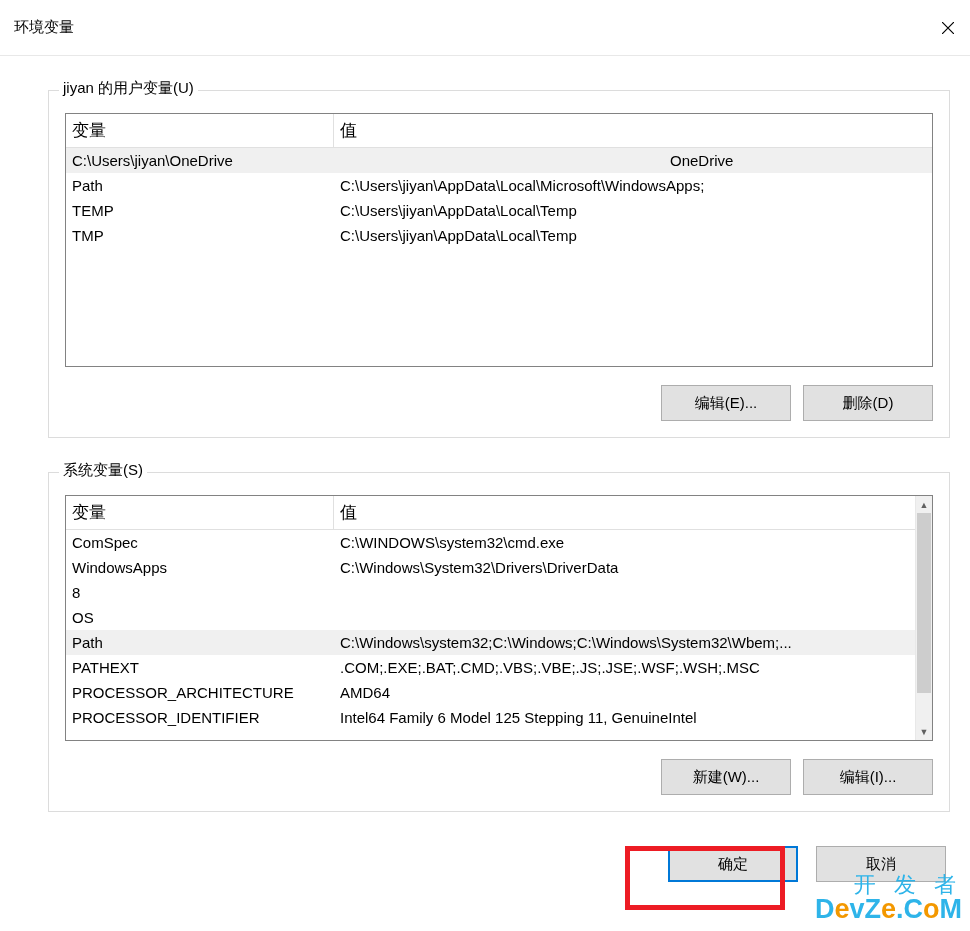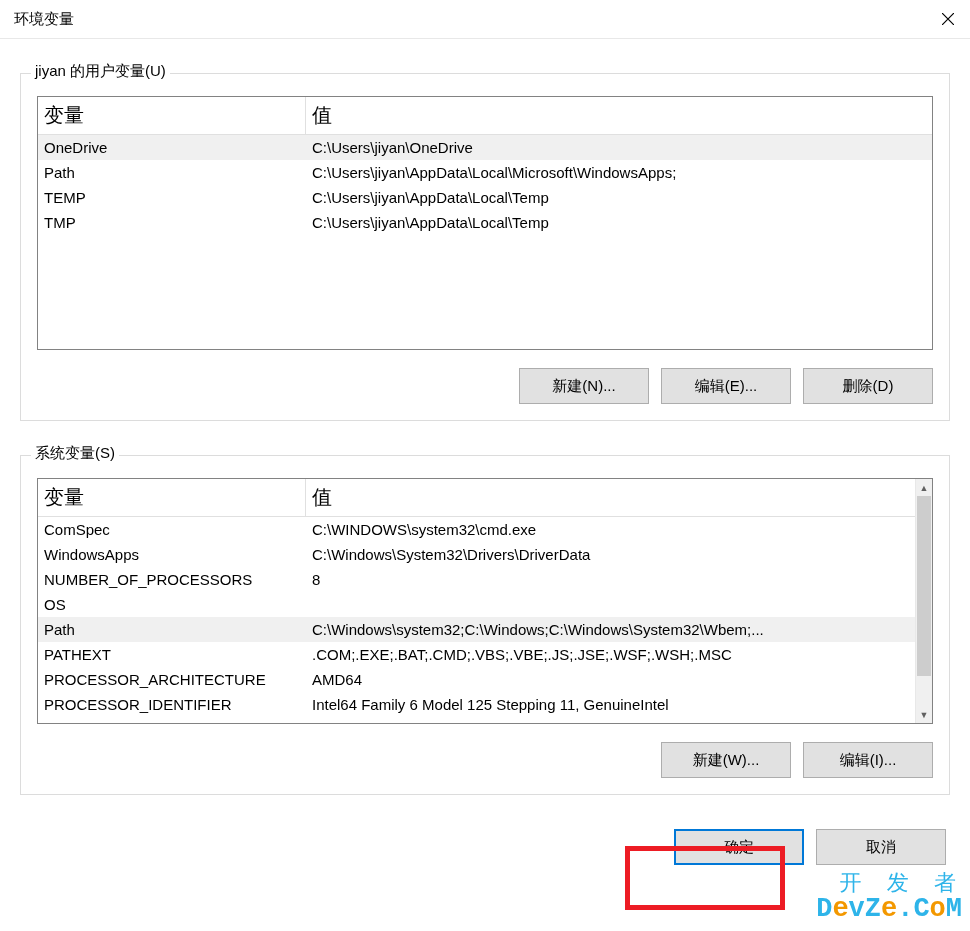--- a/index.html
+++ b/index.html
@@ -7,39 +7,39 @@
   font-family: "Microsoft YaHei", "Segoe UI", Arial, sans-serif;
   font-size: 15px;
   background: #fff;
   color: #000;
   width: 970px;
   height: 931px;
   overflow: hidden;
   position: relative;
 }
 .titlebar {
-  height: 39px;
+  height: 56px;
   display: flex;
   align-items: center;
   justify-content: space-between;
   padding-left: 14px;
   border-bottom: 1px solid #e8e8e8;
 }
 .titlebar .title { font-size: 15px; }
 .close-btn {
   width: 45px;
   height: 40px;
   display: flex;
   align-items: center;
   justify-content: center;
   cursor: pointer;
 }
 .close-btn svg { width: 12px; height: 12px; }
 
-.content { padding: 10px 20px 20px 20px; }
+.content { padding: 10px 20px 20px 20px; margin-left: 28px; }
 
 .groupbox {
   border: 1px solid #dcdcdc;
   margin-top: 24px;
   padding: 0;
   position: relative;
 }
 .groupbox-label {
   position: absolute;
   top: -12px;
@@ -57,21 +57,21 @@
   overflow: hidden;
   position: relative;
 }
 .listbox.sys { height: 246px; }
 .list-header {
   display: flex;
   background: #fff;
 }
 .list-header .col {
   padding: 5px 6px;
-  font-size: 20px;
+  font-size: 17px;
   border-right: 1px solid #e0e0e0;
   border-bottom: 1px solid #e0e0e0;
   background: #fff;
 }
 .list-header .col:last-child { border-right: none; flex: 1; }
 .col-var { width: 268px; flex-shrink: 0; }
 .col-val { flex: 1; }
 .list-body { }
 .list-row {
   display: flex;
@@ -122,21 +122,21 @@
   background: #e1e1e1;
   border: 1px solid #adadad;
   font-family: inherit;
   font-size: 15px;
   cursor: pointer;
 }
 
 .bottom-row {
   display: flex;
   justify-content: flex-end;
-  gap: 12px;
+  gap: 18px;
   margin-top: 34px;
   padding-right: 4px;
 }
 .btn-primary {
   width: 130px;
   height: 36px;
   background: #e1e1e1;
   border: 2px solid #0078d7;
   font-family: inherit;
   font-size: 15px;
@@ -148,21 +148,21 @@
   width: 160px;
   height: 64px;
   left: 625px;
   top: 846px;
   pointer-events: none;
 }
 .watermark {
   position: absolute;
   right: 8px;
   bottom: 8px;
-  font-family: Liberation Mono, monospace;
+  font-family: Liberation Sans, sans-serif;
   text-align: right;
   pointer-events: none;
   line-height: 1;
   margin-top: 18px;
 }
 .watermark .l1 { font-size: 22px; color: #2eb4e9; letter-spacing: 6px; font-weight: 300;}
 .watermark .l2 { font-size: 27px; color: #2eb4e9; font-weight: bold; }
 .watermark .l2 .orange { color: #f39800; }
 </style>
 </head>
@@ -182,39 +182,38 @@
   <div class="groupbox">
     <div class="groupbox-label">jiyan 的用户变量(U)</div>
     <div class="groupbox-inner">
       <div class="listbox">
         <div class="list-header">
           <div class="col col-var">变量</div>
           <div class="col col-val">值</div>
         </div>
         <div class="list-body" id="user-list-body">
             <div class="list-row selected">
+              <div class="cell col-val">C:\Users\jiyan\OneDrive</div>
               <div class="cell col-var">OneDrive</div>
-              <div class="cell col-val">C:\Users\jiyan\OneDrive</div>
             </div>
             <div class="list-row">
               <div class="cell col-var">Path</div>
               <div class="cell col-val">C:\Users\jiyan\AppData\Local\Microsoft\WindowsApps;</div>
             </div>
             <div class="list-row">
               <div class="cell col-var">TEMP</div>
               <div class="cell col-val">C:\Users\jiyan\AppData\Local\Temp</div>
             </div>
             <div class="list-row">
               <div class="cell col-var">TMP</div>
               <div class="cell col-val">C:\Users\jiyan\AppData\Local\Temp</div>
             </div>
           </div>
       </div>
       <div class="button-row">
-        <button class="btn">新建(N)...</button>
         <button class="btn">编辑(E)...</button>
         <button class="btn">删除(D)</button>
       </div>
     </div>
   </div>
 
   <div class="groupbox" style="margin-top:34px;">
     <div class="groupbox-label">系统变量(S)</div>
     <div class="groupbox-inner">
       <div class="listbox sys" style="position:relative;">
@@ -225,21 +224,20 @@
         <div class="list-body" id="sys-list-body" style="">
             <div class="list-row">
               <div class="cell col-var">ComSpec</div>
               <div class="cell col-val">C:\WINDOWS\system32\cmd.exe</div>
             </div>
             <div class="list-row">
               <div class="cell col-var">WindowsApps</div>
               <div class="cell col-val">C:\Windows\System32\Drivers\DriverData</div>
             </div>
             <div class="list-row">
-              <div class="cell col-var">NUMBER_OF_PROCESSORS</div>
               <div class="cell col-val">8</div>
             </div>
             <div class="list-row">
               <div class="cell col-var">OS</div>
             </div>
             <div class="list-row selected">
               <div class="cell col-var">Path</div>
               <div class="cell col-val">C:\Windows\system32;C:\Windows;C:\Windows\System32\Wbem;...</div>
             </div>
             <div class="list-row">

